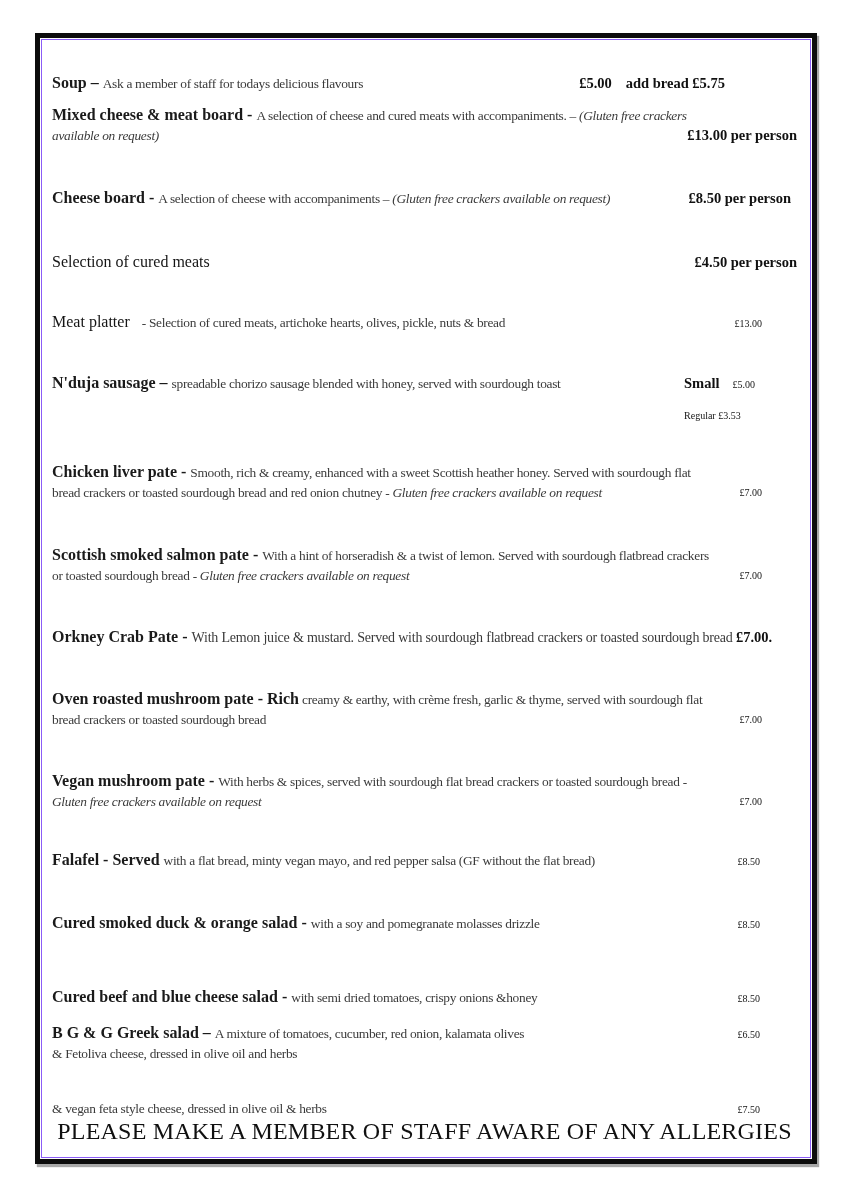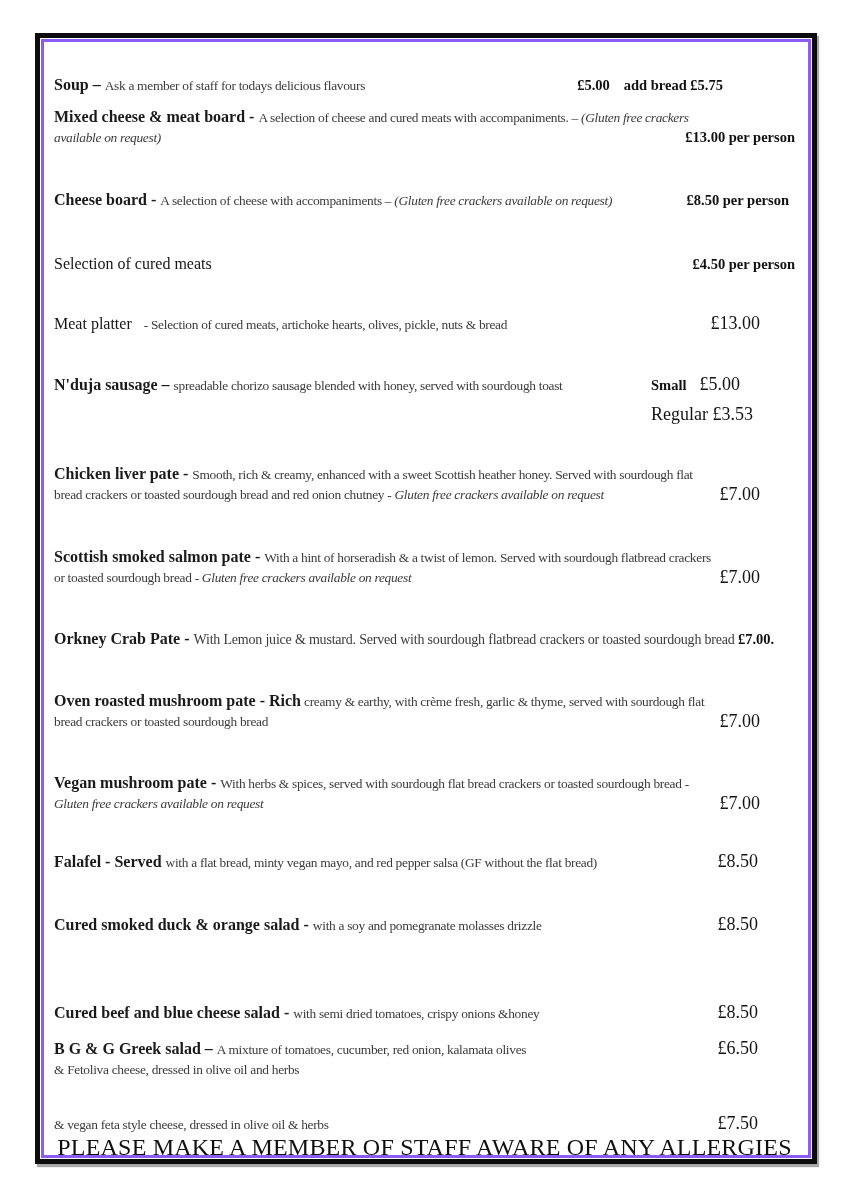--- a/index.html
+++ b/index.html
@@ -7,41 +7,41 @@
     width:848px;height:1200px;background:#ffffff;position:relative;
     font-family:"Liberation Serif","DejaVu Serif",serif;
     overflow:hidden;
   }
   .frame{
     position:absolute;left:35px;top:33px;width:782px;height:1131px;
     box-sizing:border-box;border:5px solid #0c0c0c;background:#ffffff;
     box-shadow:2px 3px 1px #a8a8a8;
   }
   .frame-inner{
-    position:absolute;inset:1px;border:3px solid #8b5cf6;
+    position:absolute;inset:1px;border:1px solid #8b5cf6;
   }
   .content{
     position:absolute;inset:0;box-sizing:border-box;
     padding:33px 13px 0 10px;
   }
   .menu-row{position:relative;}
   .row-line{white-space:nowrap;line-height:19px;}
   .row-price{
     position:absolute;white-space:nowrap;text-align:right;
   }
   .row-price .row-line{text-align:left;}
   .row-price.top{top:0;}
   .row-price.bottom{bottom:0;}
   .s-b{font-size:16px;font-weight:700;color:#1a1a1a;}
   .s-n{font-size:16px;font-weight:400;color:#151515;}
   .s-r{font-size:13.4px;color:#3a3a3a;letter-spacing:-0.3px;}
   .s-rs{font-size:14px;color:#3a3a3a;letter-spacing:-0.2px;}
   .s-i{font-size:13.4px;color:#3a3a3a;font-style:italic;letter-spacing:-0.3px;}
   .s-pb{font-size:14.5px;font-weight:700;color:#111111;}
-  .s-pr{font-size:18px;font-weight:400;color:#141414;}
+  .s-pr{font-size:10px;font-weight:400;color:#141414;}
   .menu-footer{
     text-align:center;font-size:24px;color:#101010;line-height:26px;
     letter-spacing:0.2px;white-space:nowrap;
   }
 </style>
 </head>
 <body>
 
 <div class="frame">
   <div class="frame-inner">
@@ -147,21 +147,21 @@
             </div>
           </div>
           <div class="menu-row" style="margin-top: 43px;">
             <div>
               <div class="row-line"><span class="s-b">Cured smoked duck &amp; orange salad - </span><span class="s-r">with a soy and pomegranate molasses drizzle</span></div>
             </div>
             <div class="row-price top" style="right: 37px;">
               <div class="row-line"><span class="s-pr">£8.50</span></div>
             </div>
           </div>
-          <div class="menu-row" style="margin-top: 68px;">
+          <div class="menu-row" style="margin-top: 54px;">
             <div>
               <div class="row-line"><span class="s-b">Cured beef and blue cheese salad - </span><span class="s-r">with semi dried tomatoes, crispy onions &amp;honey</span></div>
             </div>
             <div class="row-price top" style="right: 37px;">
               <div class="row-line"><span class="s-pr">£8.50</span></div>
             </div>
           </div>
           <div class="menu-row" style="margin-top: 16px;">
             <div>
               <div class="row-line"><span class="s-b">B G &amp; G Greek salad – </span><span class="s-r">A mixture of tomatoes, cucumber, red onion, kalamata olives</span></div>

